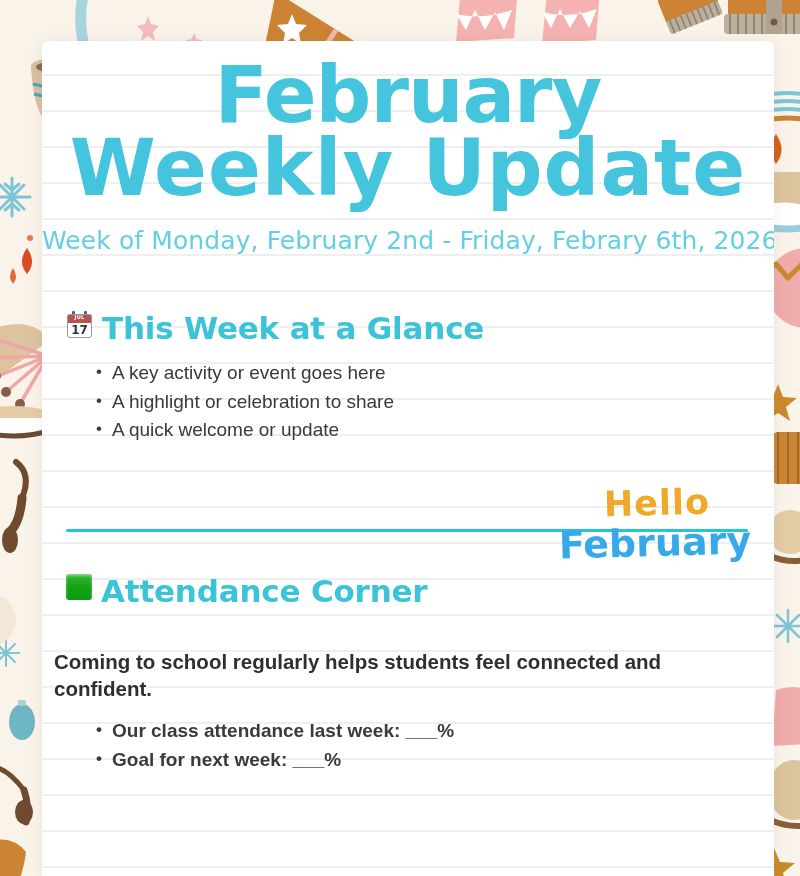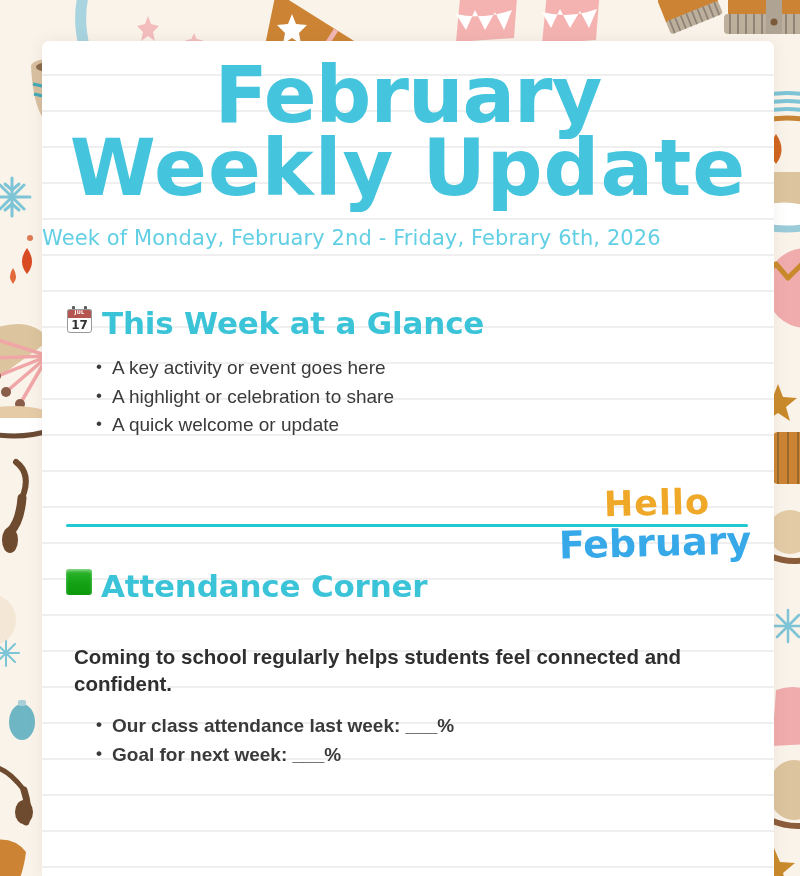--- a/index.html
+++ b/index.html
@@ -67,21 +67,21 @@
     font-weight: bold;
     font-size: 78px;
     line-height: 0.93;
     letter-spacing: -1px;
   }
   .doc-title .line2 { display: block; letter-spacing: 1px; }
   .doc-subtitle {
     margin: 22px 0 0 0;
     color: #62CFE4;
     font-family: "DejaVu Sans", sans-serif;
-    font-size: 21px;
+    font-size: 25px;
     letter-spacing: 0.1px;
     white-space: nowrap;
   }
 
   
   .section { position: relative; }
   .section-heading {
     display: flex;
     align-items: flex-start;
     gap: 9px;
@@ -213,21 +213,21 @@
   
   .teal-divider {
     height: 3px;
     background: #21C7D1;
     border-radius: 2px;
     margin: 0 26px 0 24px;
   }
 
   .body-paragraph {
     margin: 0;
-    padding: 0 40px 0 32px;
+    padding: 0 40px 0 12px;
     color: #2F2F2F;
     font-family: "Liberation Sans", sans-serif;
     font-weight: bold;
     font-size: 20.5px;
     line-height: 27px;
   }
 </style>
 </head>
 <body>
 

